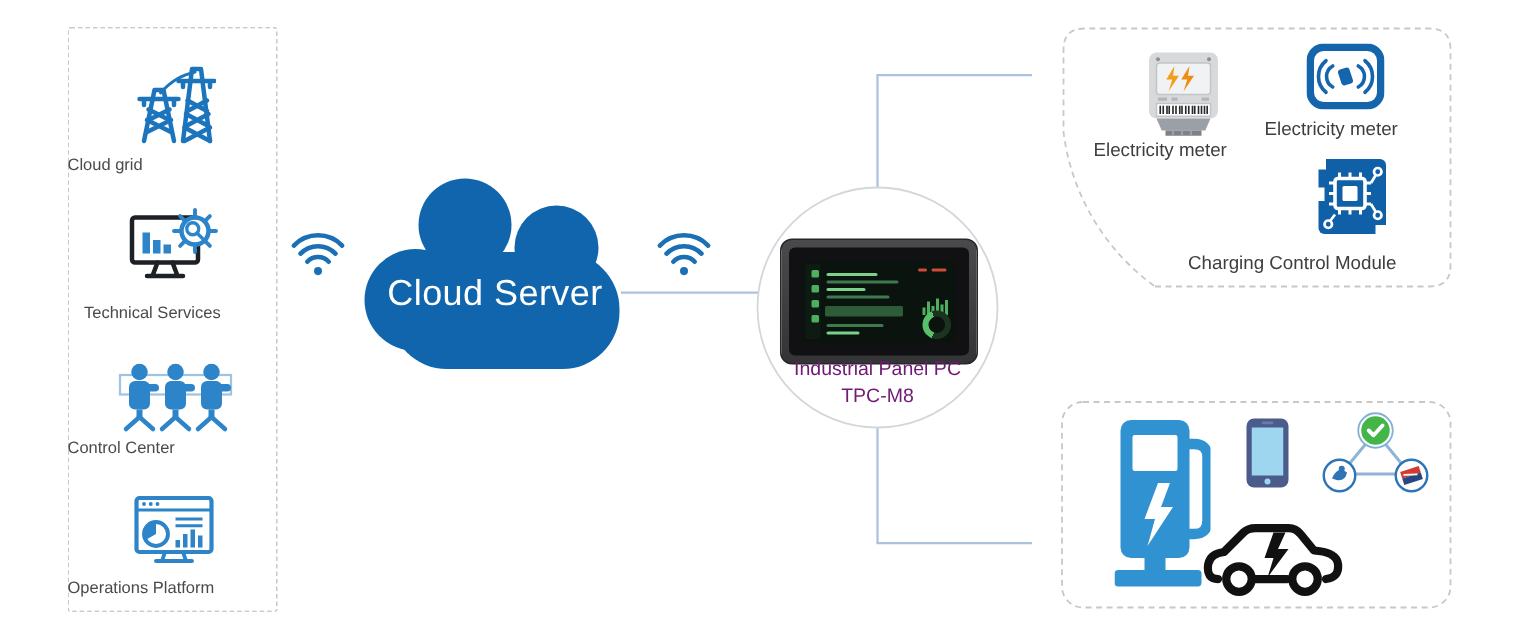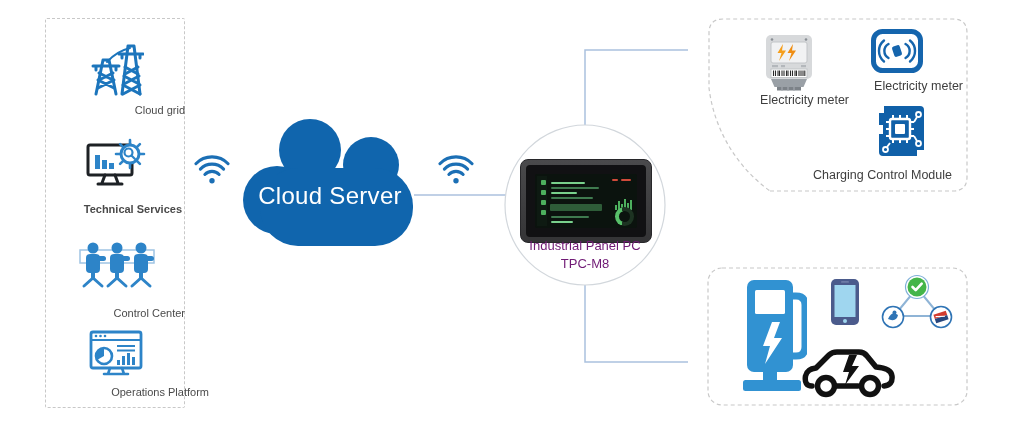--- a/index.html
+++ b/index.html
@@ -1,21 +1,21 @@
 <!DOCTYPE html>
 <html><head>
 <meta charset="utf-8">
 <style>
   html,body{margin:0;padding:0;}
   body{
     width:1024px;height:427px;position:relative;overflow:hidden;
     background:#ffffff;font-family:"Liberation Sans",sans-serif;
   }
   .abs{position:absolute;}
-  .lbl{position:absolute;color:#4a4a4a;text-align:right;line-height:1.25;}
+  .lbl{position:absolute;color:#4a4a4a;text-align:left;line-height:1.25;}
   .lbl-sm{font-size:11px;}
   .lbl-md{font-size:12.5px;color:#3e3e3e;}
   .cloud-label{
     position:absolute;left:240px;top:182px;width:180px;text-align:center;
     color:#ffffff;font-size:24px;letter-spacing:0.3px;
   }
   .device-label{
     position:absolute;left:505px;top:237px;width:160px;text-align:center;
     color:#701a75;font-size:13px;line-height:1.35;
   }
@@ -75,21 +75,21 @@
   <rect x="16" y="22" width="5" height="9" fill="#2d84c8"></rect>
   <rect x="23" y="25" width="5" height="6" fill="#2d84c8"></rect>
   <path d="M19 37 l-3 8 M29 37 l3 8 M12 46 h24" stroke="#1d2125" stroke-width="3" fill="none" stroke-linecap="round"></path>
   <g stroke="#2d84c8" stroke-width="3" fill="#ffffff" stroke-linecap="round">
     <circle cx="44" cy="16" r="9"></circle>
     <path d="M44 2 v4 M44 26 v4 M30 16 h4 M54 16 h4 M34.1 6.1 l2.8 2.8 M51.1 23.1 l2.8 2.8 M34.1 25.9 l2.8 -2.8 M51.1 8.9 l2.8 -2.8" fill="none" stroke-width="2.6"></path>
   </g>
   <circle cx="42.5" cy="14.5" r="4" fill="none" stroke="#2d84c8" stroke-width="2.2"></circle>
   <path d="M45.5 17.5 L49 21" stroke="#2d84c8" stroke-width="2.2" stroke-linecap="round"></path>
 </svg>
-<div class="lbl lbl-sm" style="left:42px;top:203px;width:140px;font-weight:bold;">Technical Services</div>
+<div class="lbl lbl-sm" style="left:56px;top:203px;width:140px;">Technical Services</div>
 
 <svg class="abs" style="left:77px;top:240px;" width="80" height="52" viewBox="0 0 80 52">
   <rect x="3" y="10" width="74" height="13" fill="none" stroke="#9fc4e3" stroke-width="1.5"></rect>
   <g fill="#2d84c8">
     <g transform="translate(16,0)">
       <circle cx="0" cy="8" r="5.5"></circle>
         <rect x="-7" y="14" width="14" height="19" rx="4"></rect>
       <rect x="4" y="16" width="9" height="5" rx="2.5"></rect>
         <rect x="-2" y="33" width="4" height="6"></rect>
       <path d="M-9 46 L0 38 L9 46" stroke="#2d84c8" stroke-width="3" fill="none" stroke-linecap="round"></path>
@@ -103,38 +103,38 @@
     </g>
     <g transform="translate(64,0)">
       <circle cx="0" cy="8" r="5.5"></circle>
         <rect x="-7" y="14" width="14" height="19" rx="4"></rect>
       <rect x="4" y="16" width="9" height="5" rx="2.5"></rect>
         <rect x="-2" y="33" width="4" height="6"></rect>
       <path d="M-9 46 L0 38 L9 46" stroke="#2d84c8" stroke-width="3" fill="none" stroke-linecap="round"></path>
     </g>
   </g>
 </svg>
-<div class="lbl lbl-sm" style="left:45px;top:293px;width:140px;margin-top:14px;">Control Center</div>
+<div class="lbl lbl-sm" style="left:45px;top:293px;width:140px;">Control Center</div>
 
 <svg class="abs" style="left:89px;top:330px;" width="54" height="52" viewBox="0 0 54 52">
   <rect x="2" y="2" width="50" height="36" rx="2" fill="#ffffff" stroke="#2d84c8" stroke-width="2.8"></rect>
   <path d="M2 10 h50" stroke="#2d84c8" stroke-width="2"></path>
   <circle cx="7" cy="6" r="1.3" fill="#2d84c8"></circle>
     <circle cx="11.5" cy="6" r="1.3" fill="#2d84c8"></circle>
     <circle cx="16" cy="6" r="1.3" fill="#2d84c8"></circle>
   <path d="M28 16 h18 M28 20.5 h18" stroke="#2d84c8" stroke-width="2"></path>
   <circle cx="15" cy="26" r="8" fill="none" stroke="#2d84c8" stroke-width="2.6"></circle>
   <path d="M15 26 L15 18 A8 8 0 0 0 8 30 Z" fill="#2d84c8"></path>
   <rect x="28" y="30" width="3" height="5" fill="#2d84c8"></rect>
   <rect x="33" y="26" width="3" height="9" fill="#2d84c8"></rect>
   <rect x="38" y="23" width="3" height="12" fill="#2d84c8"></rect>
   <rect x="43" y="27" width="3" height="8" fill="#2d84c8"></rect>
   <path d="M21 38 l-2 6 M33 38 l2 6 M15 44 h24" stroke="#2d84c8" stroke-width="2.6" fill="none" stroke-linecap="round"></path>
 </svg>
-<div class="lbl lbl-sm" style="left:45px;top:386px;width:140px;margin-left:24px;">Operations Platform</div>
+<div class="lbl lbl-sm" style="left:45px;top:386px;width:140px;">Operations Platform</div>
 
 <svg class="abs" style="left:192px;top:153px;" width="40" height="34" viewBox="0 0 44 38">
   <g stroke="#1b6fb5" stroke-width="3.4" fill="none" stroke-linecap="round">
     <path d="M14 24 a11 11 0 0 1 16 0"></path>
     <path d="M9 18 a18 18 0 0 1 26 0"></path>
     <path d="M4 12 a25 25 0 0 1 36 0"></path>
   </g>
   <circle cx="22" cy="31" r="3" fill="#1b6fb5"></circle>
 </svg>
 <svg class="abs" style="left:436px;top:153px;" width="40" height="34" viewBox="0 0 44 38">

